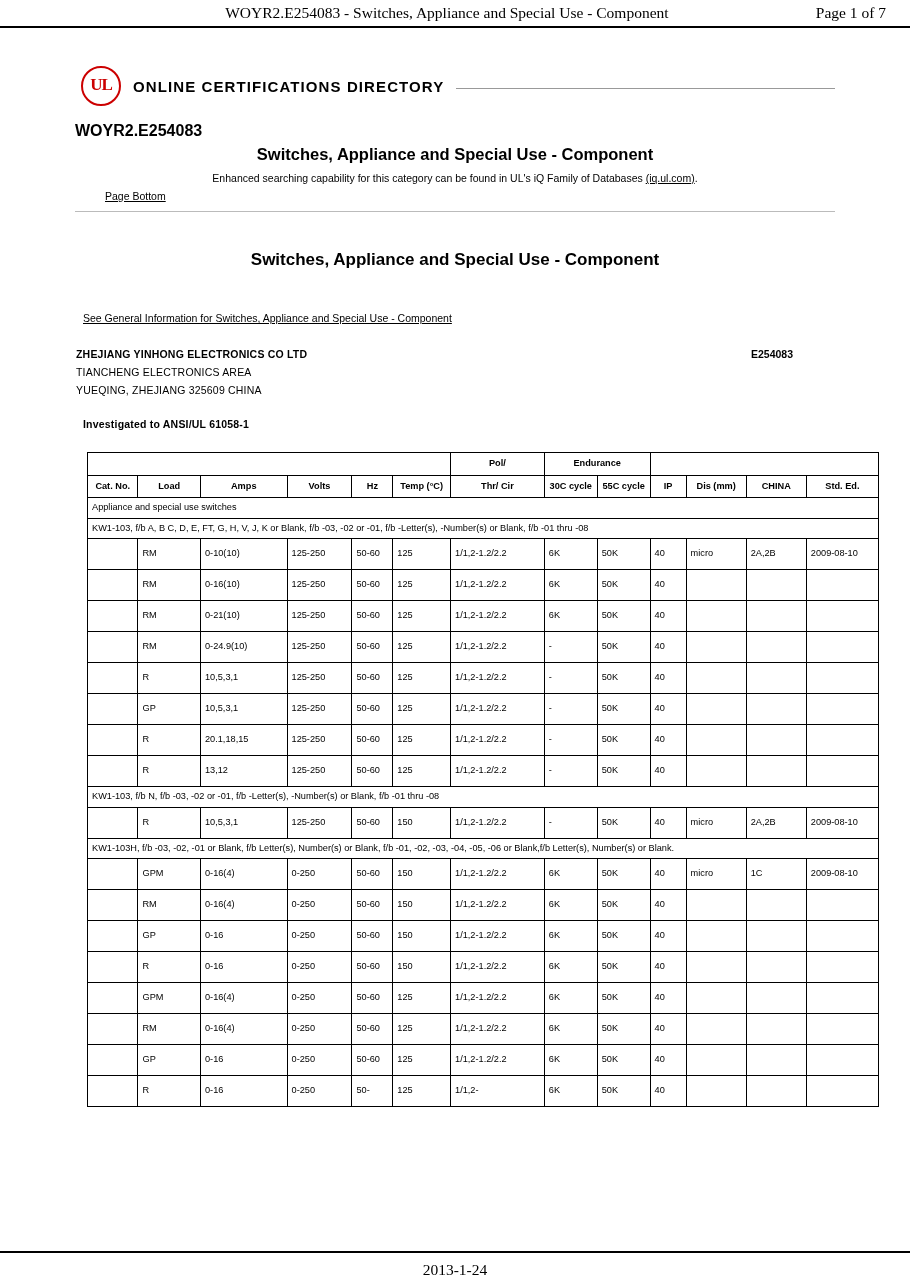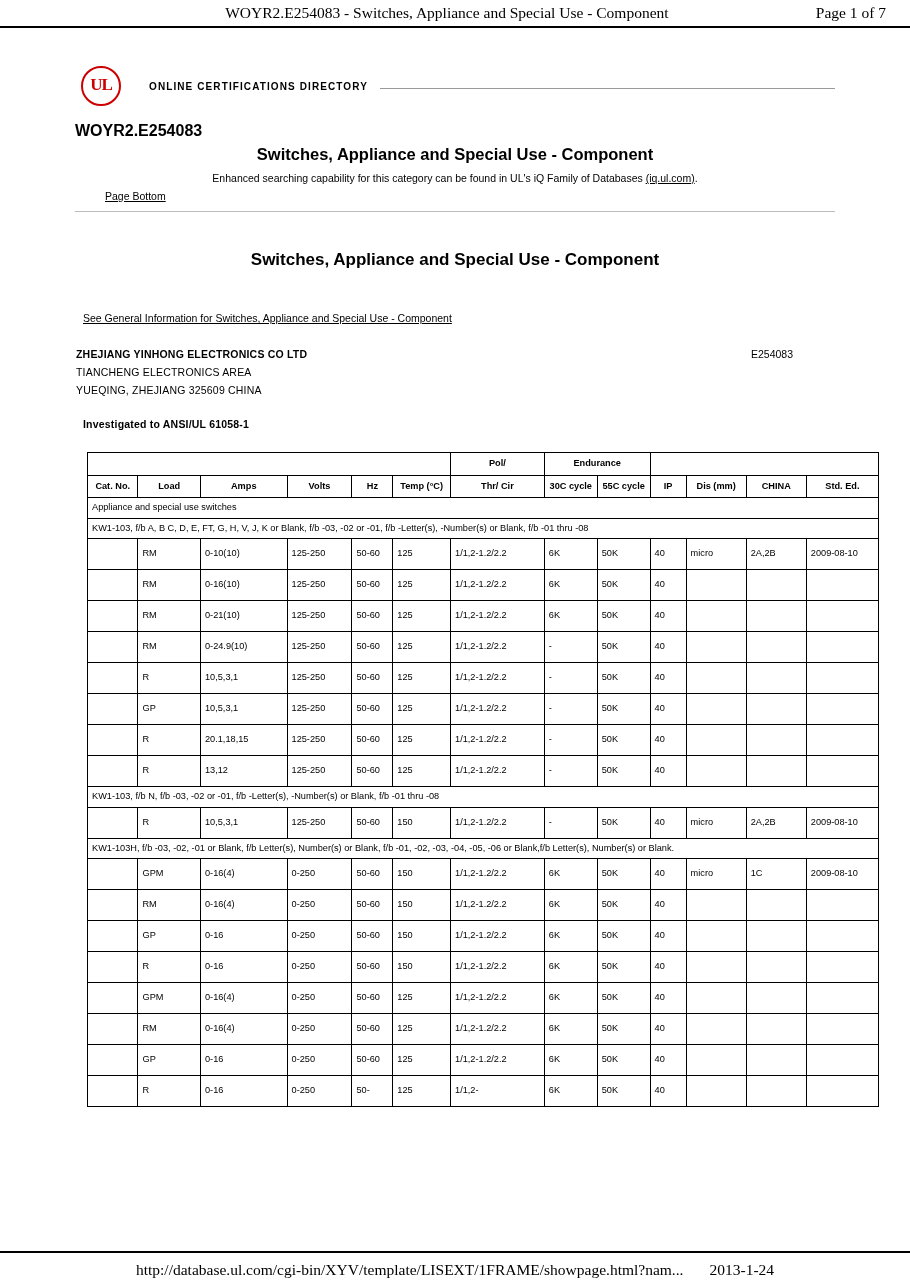--- a/index.html
+++ b/index.html
@@ -99,24 +99,24 @@
     justify-content: center;
     font-family: "Liberation Serif", serif;
     font-weight: bold;
     font-size: 17px;
     color: #cc0000;
     letter-spacing: -1px;
     flex: 0 0 auto;
   }
   .ul-logo span { transform: translateY(-1px); }
   .ocd-text {
-    font-size: 10px;
+    font-size: 15px;
     font-weight: bold;
     letter-spacing: 1.1px;
-    margin-left: 28px;
+    margin-left: 12px;
     white-space: nowrap;
   }
   .ul-bar .rule-right {
     flex: 1 1 auto;
     height: 1px;
     background: #999;
     margin-left: 12px;
     margin-top: 4px;
   }
 
@@ -174,20 +174,21 @@
     font-weight: bold;
     font-size: 10.5px;
     letter-spacing: 0.2px;
   }
   .company-line { margin-top: 6px; letter-spacing: 0.2px; }
   .file-no {
     position: absolute;
     right: 42px;
     top: 0;
     font-size: 10.5px;
+    font-weight: bold;
   }
   .investigated {
     margin-top: 22px;
     margin-left: 8px;
     font-size: 10.5px;
     font-weight: bold;
     letter-spacing: 0.2px;
   }
 
   
@@ -581,15 +582,14 @@
             <td class="cell-empty"></td>
           </tr>
         </tbody>
     </table>
 
   </div>
 </div>
 
 <div class="footer-rule"></div>
 <div class="print-footer">
-  <div>http://database.ul.com/cgi-bin/XYV/template/LISEXT/1FRAME/showpage.html?nam...</div>
   <div>2013-1-24</div>
 </div>
 
 </body></html>

